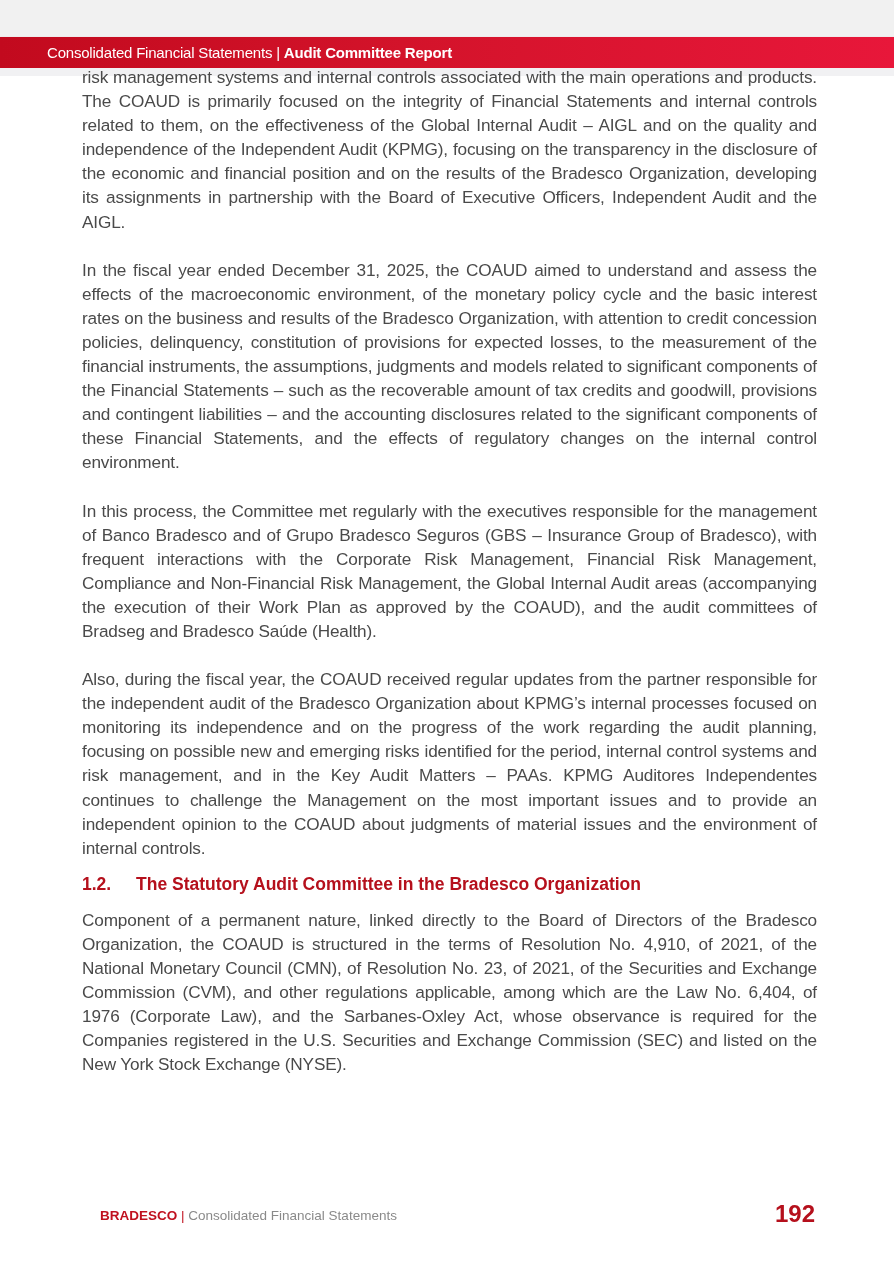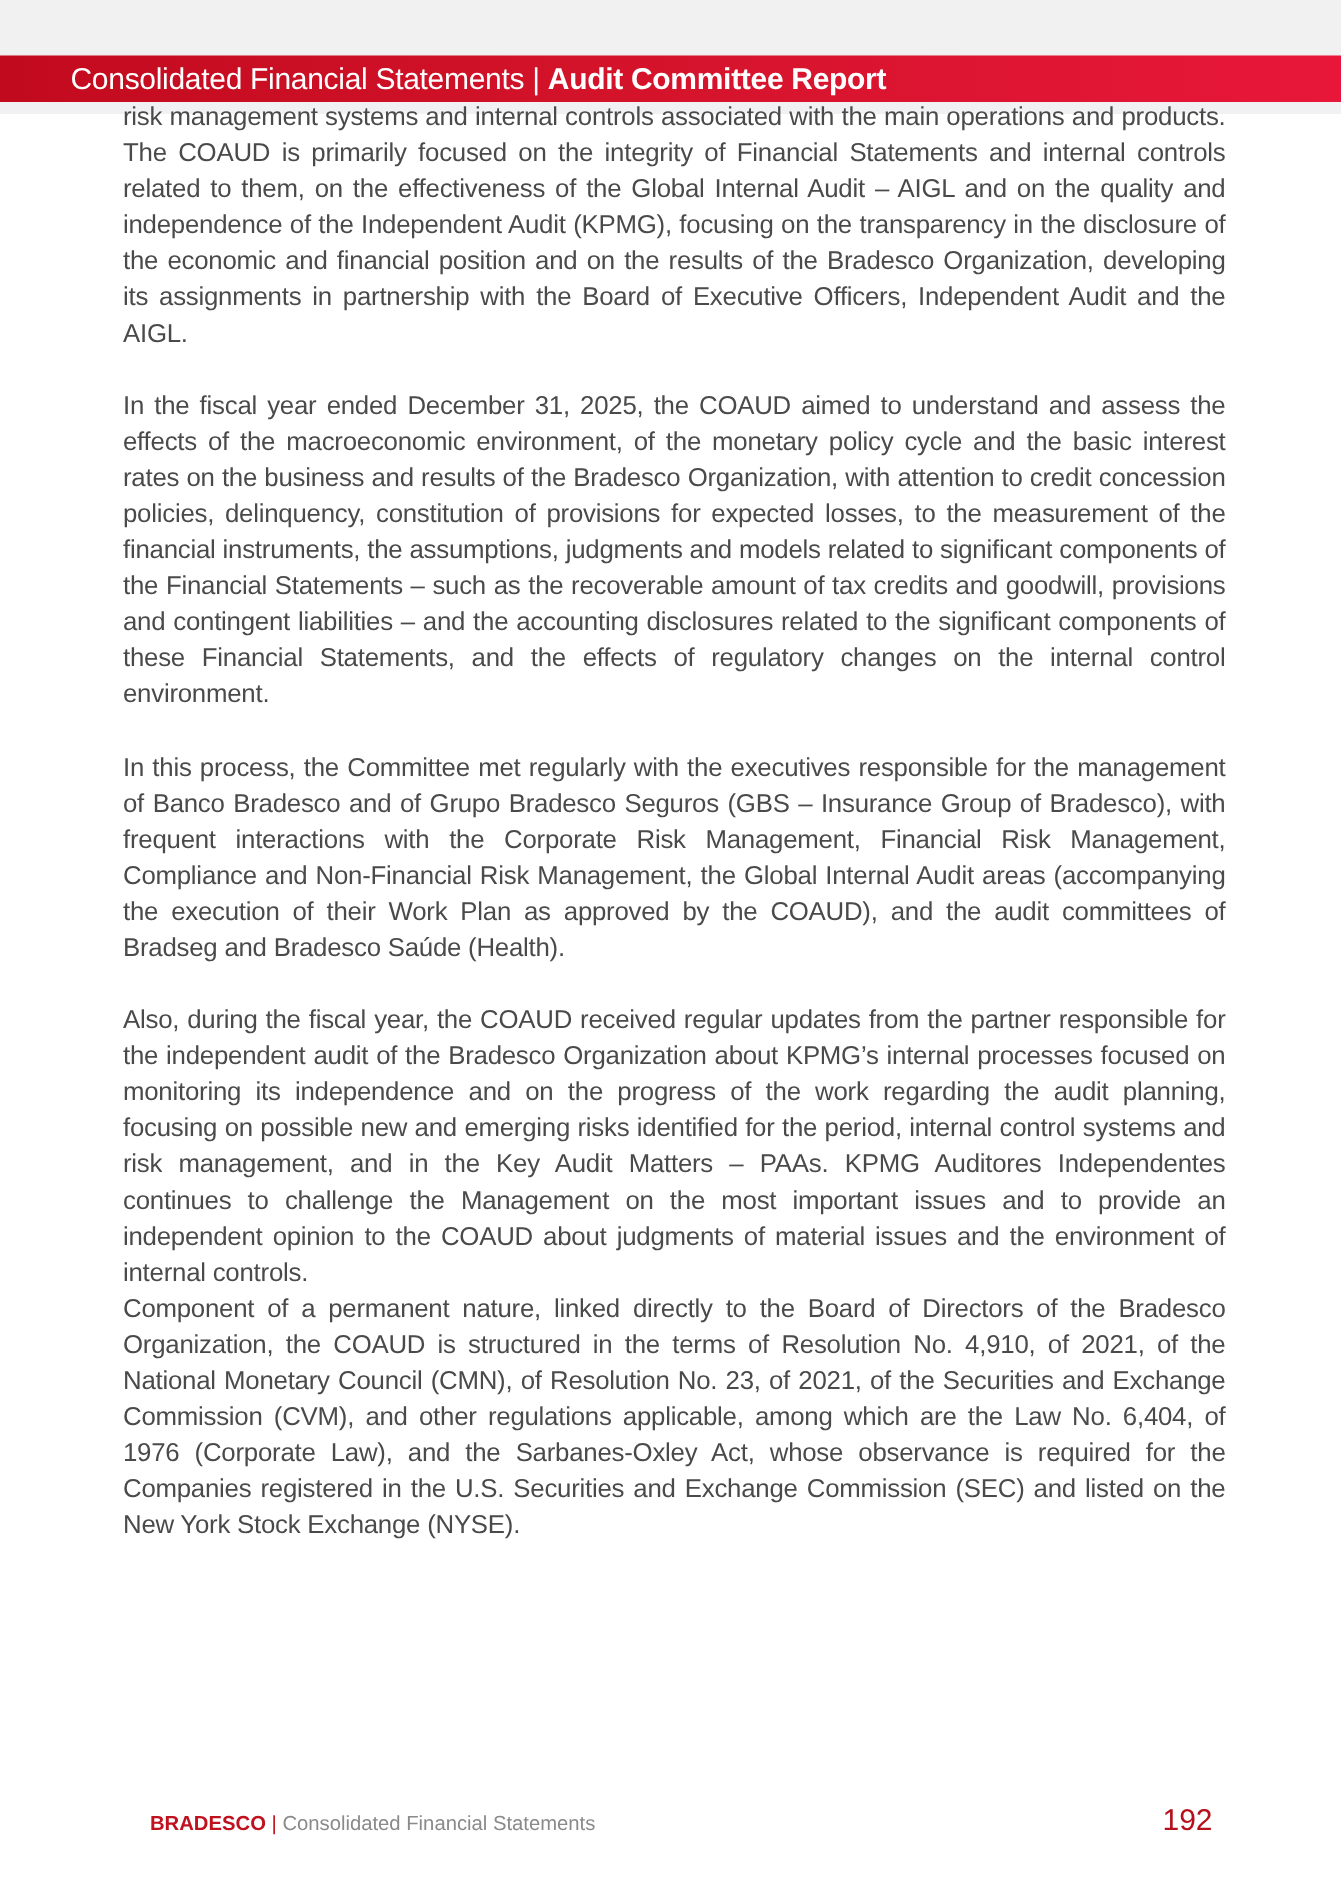--- a/index.html
+++ b/index.html
@@ -26,21 +26,21 @@
     }
     .header-bottom-strip {
       position: absolute;
       left: 0; top: 68px;
       width: 894px; height: 8px;
       background: #f1f1f3;
     }
     .header-title {
       position: absolute;
       left: 47px; top: 41px;
-      font-size: 20px;
+      font-size: 15px;
       line-height: 24px;
       color: #ffffff;
       white-space: nowrap;
       letter-spacing: -0.2px;
     }
     .header-title .bold { font-weight: bold; }
     .content {
       position: absolute;
       left: 82px;
       top: 65px;
@@ -69,38 +69,42 @@
       font-size: 13.5px;
       line-height: 18px;
       color: #8a8a8a;
       white-space: nowrap;
     }
     .footer-left .brand { color: #c0111f; font-weight: bold; padding-left: 18px; }
     .footer-left .sep { color: #c0111f; }
     .page-number {
       position: absolute;
       left: 775px; top: 1203px;
-      font-size: 20px;
+      font-size: 24px;
       line-height: 22px;
       color: #b5101c;
-      font-weight: normal;
+      font-weight: bold;
     }
   </style>
 </head>
 <body>
 
 <div class="top-strip"></div>
 <div class="header-band"></div>
 <div class="header-bottom-strip"></div>
 
 <div class="header-title"><span>Consolidated Financial Statements</span><span> | </span><span class="bold">Audit Committee Report</span></div>
 
 <div class="content">
   <p>risk management systems and internal controls associated with the main operations and products. The COAUD is primarily focused on the integrity of Financial Statements and internal controls related to them, on the effectiveness of the Global Internal Audit – AIGL and on the quality and independence of the Independent Audit (KPMG), focusing on the transparency in the disclosure of the economic and financial position and on the results of the Bradesco Organization, developing its assignments in partnership with the Board of Executive Officers, Independent Audit and the AIGL.</p>
   <p>In the fiscal year ended December 31, 2025, the COAUD aimed to understand and assess the effects of the macroeconomic environment, of the monetary policy cycle and the basic interest rates on the business and results of the Bradesco Organization, with attention to credit concession policies, delinquency, constitution of provisions for expected losses, to the measurement of the financial instruments, the assumptions, judgments and models related to significant components of the Financial Statements – such as the recoverable amount of tax credits and goodwill, provisions and contingent liabilities – and the accounting disclosures related to the significant components of these Financial Statements, and the effects of regulatory changes on the internal control environment.</p>
   <p>In this process, the Committee met regularly with the executives responsible for the management of Banco Bradesco and of Grupo Bradesco Seguros (GBS – Insurance Group of Bradesco), with frequent interactions with the Corporate Risk Management, Financial Risk Management, Compliance and Non-Financial Risk Management, the Global Internal Audit areas (accompanying the execution of their Work Plan as approved by the COAUD), and the audit committees of Bradseg and Bradesco Saúde (Health).</p>
   <p style="margin-bottom: 0;">Also, during the fiscal year, the COAUD received regular updates from the partner responsible for the independent audit of the Bradesco Organization about KPMG’s internal processes focused on monitoring its independence and on the progress of the work regarding the audit planning, focusing on possible new and emerging risks identified for the period, internal control systems and risk management, and in the Key Audit Matters – PAAs. KPMG Auditores Independentes continues to challenge the Management on the most important issues and to provide an independent opinion to the COAUD about judgments of material issues and the environment of internal controls.</p>
+  <div class="section-heading">
+    <span class="num">1.2.</span>
+    <span>The Statutory Audit Committee in the Bradesco Organization</span>
+  </div>
   <p>Component of a permanent nature, linked directly to the Board of Directors of the Bradesco Organization, the COAUD is structured in the terms of Resolution No. 4,910, of 2021, of the National Monetary Council (CMN), of Resolution No. 23, of 2021, of the Securities and Exchange Commission (CVM), and other regulations applicable, among which are the Law No. 6,404, of 1976 (Corporate Law), and the Sarbanes-Oxley Act, whose observance is required for the Companies registered in the U.S. Securities and Exchange Commission (SEC) and listed on the New York Stock Exchange (NYSE).</p>
 </div>
 
 <div class="footer-left"><span class="brand">BRADESCO</span><span class="sep"> | </span><span>Consolidated Financial Statements</span></div>
 
 <div class="page-number">192</div>
 
 </body></html>

